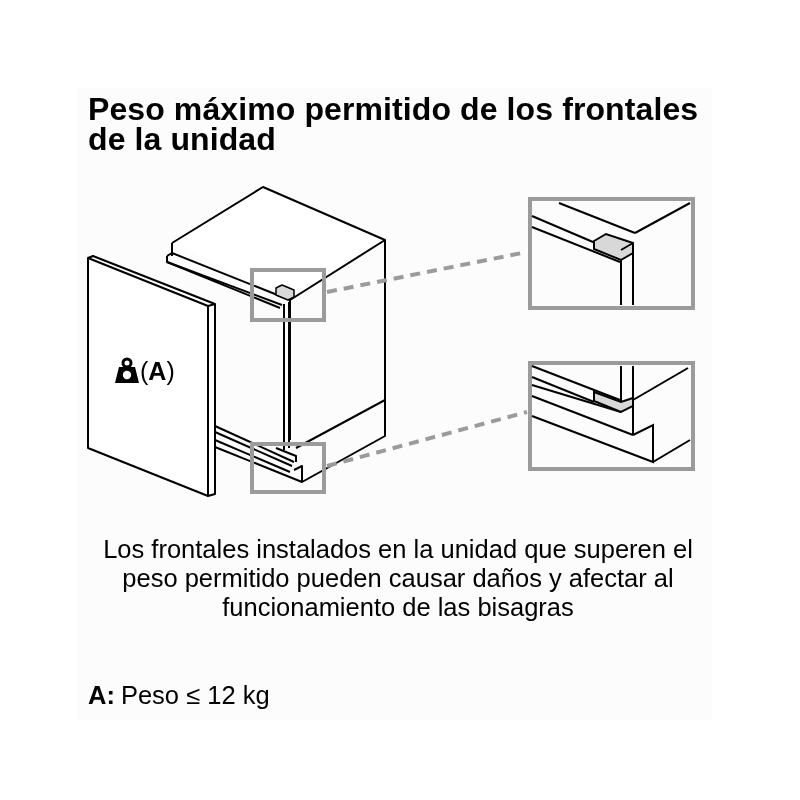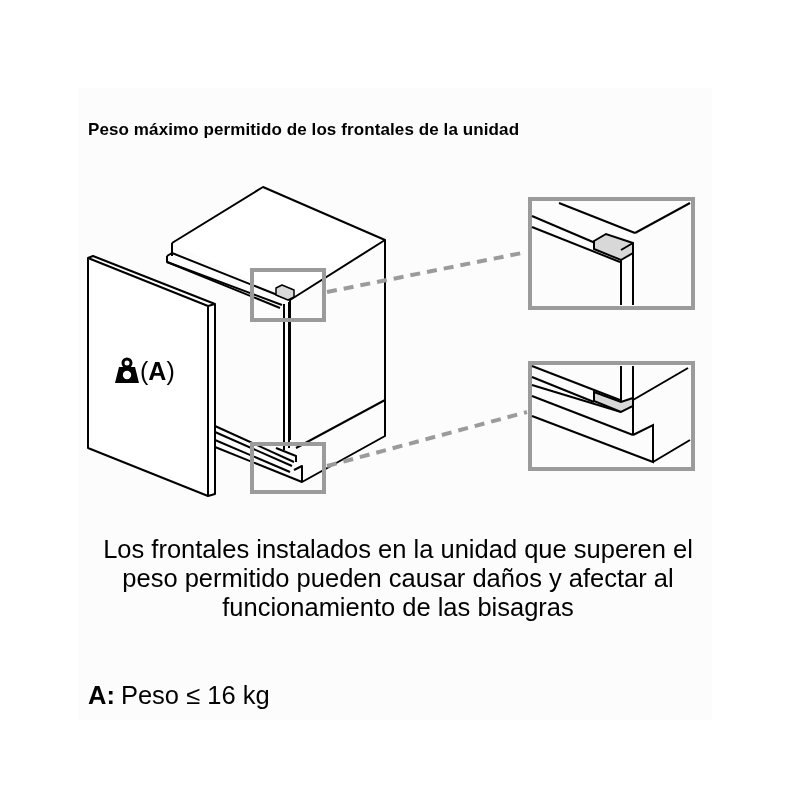--- a/index.html
+++ b/index.html
@@ -6,21 +6,21 @@
   body {
     width: 800px; height: 800px; background: #ffffff; position: relative; overflow: hidden;
     font-family: "Liberation Sans", sans-serif; color: #000;
   }
   .panel {
     position: absolute; left: 78px; top: 88px; width: 634px; height: 632px;
     background: #fcfcfc;
   }
   .title {
     position: absolute; left: 88px; top: 94px; width: 620px;
-    font-size: 17px; font-weight: bold; line-height: 30px; letter-spacing: 0.1px; margin-top: 21px;
+    font-size: 32px; font-weight: bold; line-height: 30px; letter-spacing: 0.1px;
   }
   .illustration { position: absolute; left: 0; top: 0; width: 800px; height: 800px; }
   .weight-label {
     position: absolute; left: 114px; top: 356px; display: flex; align-items: center;
     font-size: 25px; line-height: 30px;
   }
   .weight-label .paren { font-weight: normal; }
   .weight-label .letter { font-weight: bold; }
   .description {
     position: absolute; left: 88px; top: 535px; width: 620px;
@@ -116,14 +116,14 @@
   </svg>
   <span class="paren">(</span>
     <span class="letter">A</span>
     <span class="paren">)</span>
 </div>
 
 <div class="description">Los frontales instalados en la unidad que superen el peso permitido pueden causar daños y afectar al funcionamiento de las bisagras</div>
 
 <div class="spec">
   <span class="key">A:</span>
-  <span class="value">Peso ≤ 16 kg</span>
+  <span class="value">Peso ≤ 12 kg</span>
 </div>
 
 </body></html>

